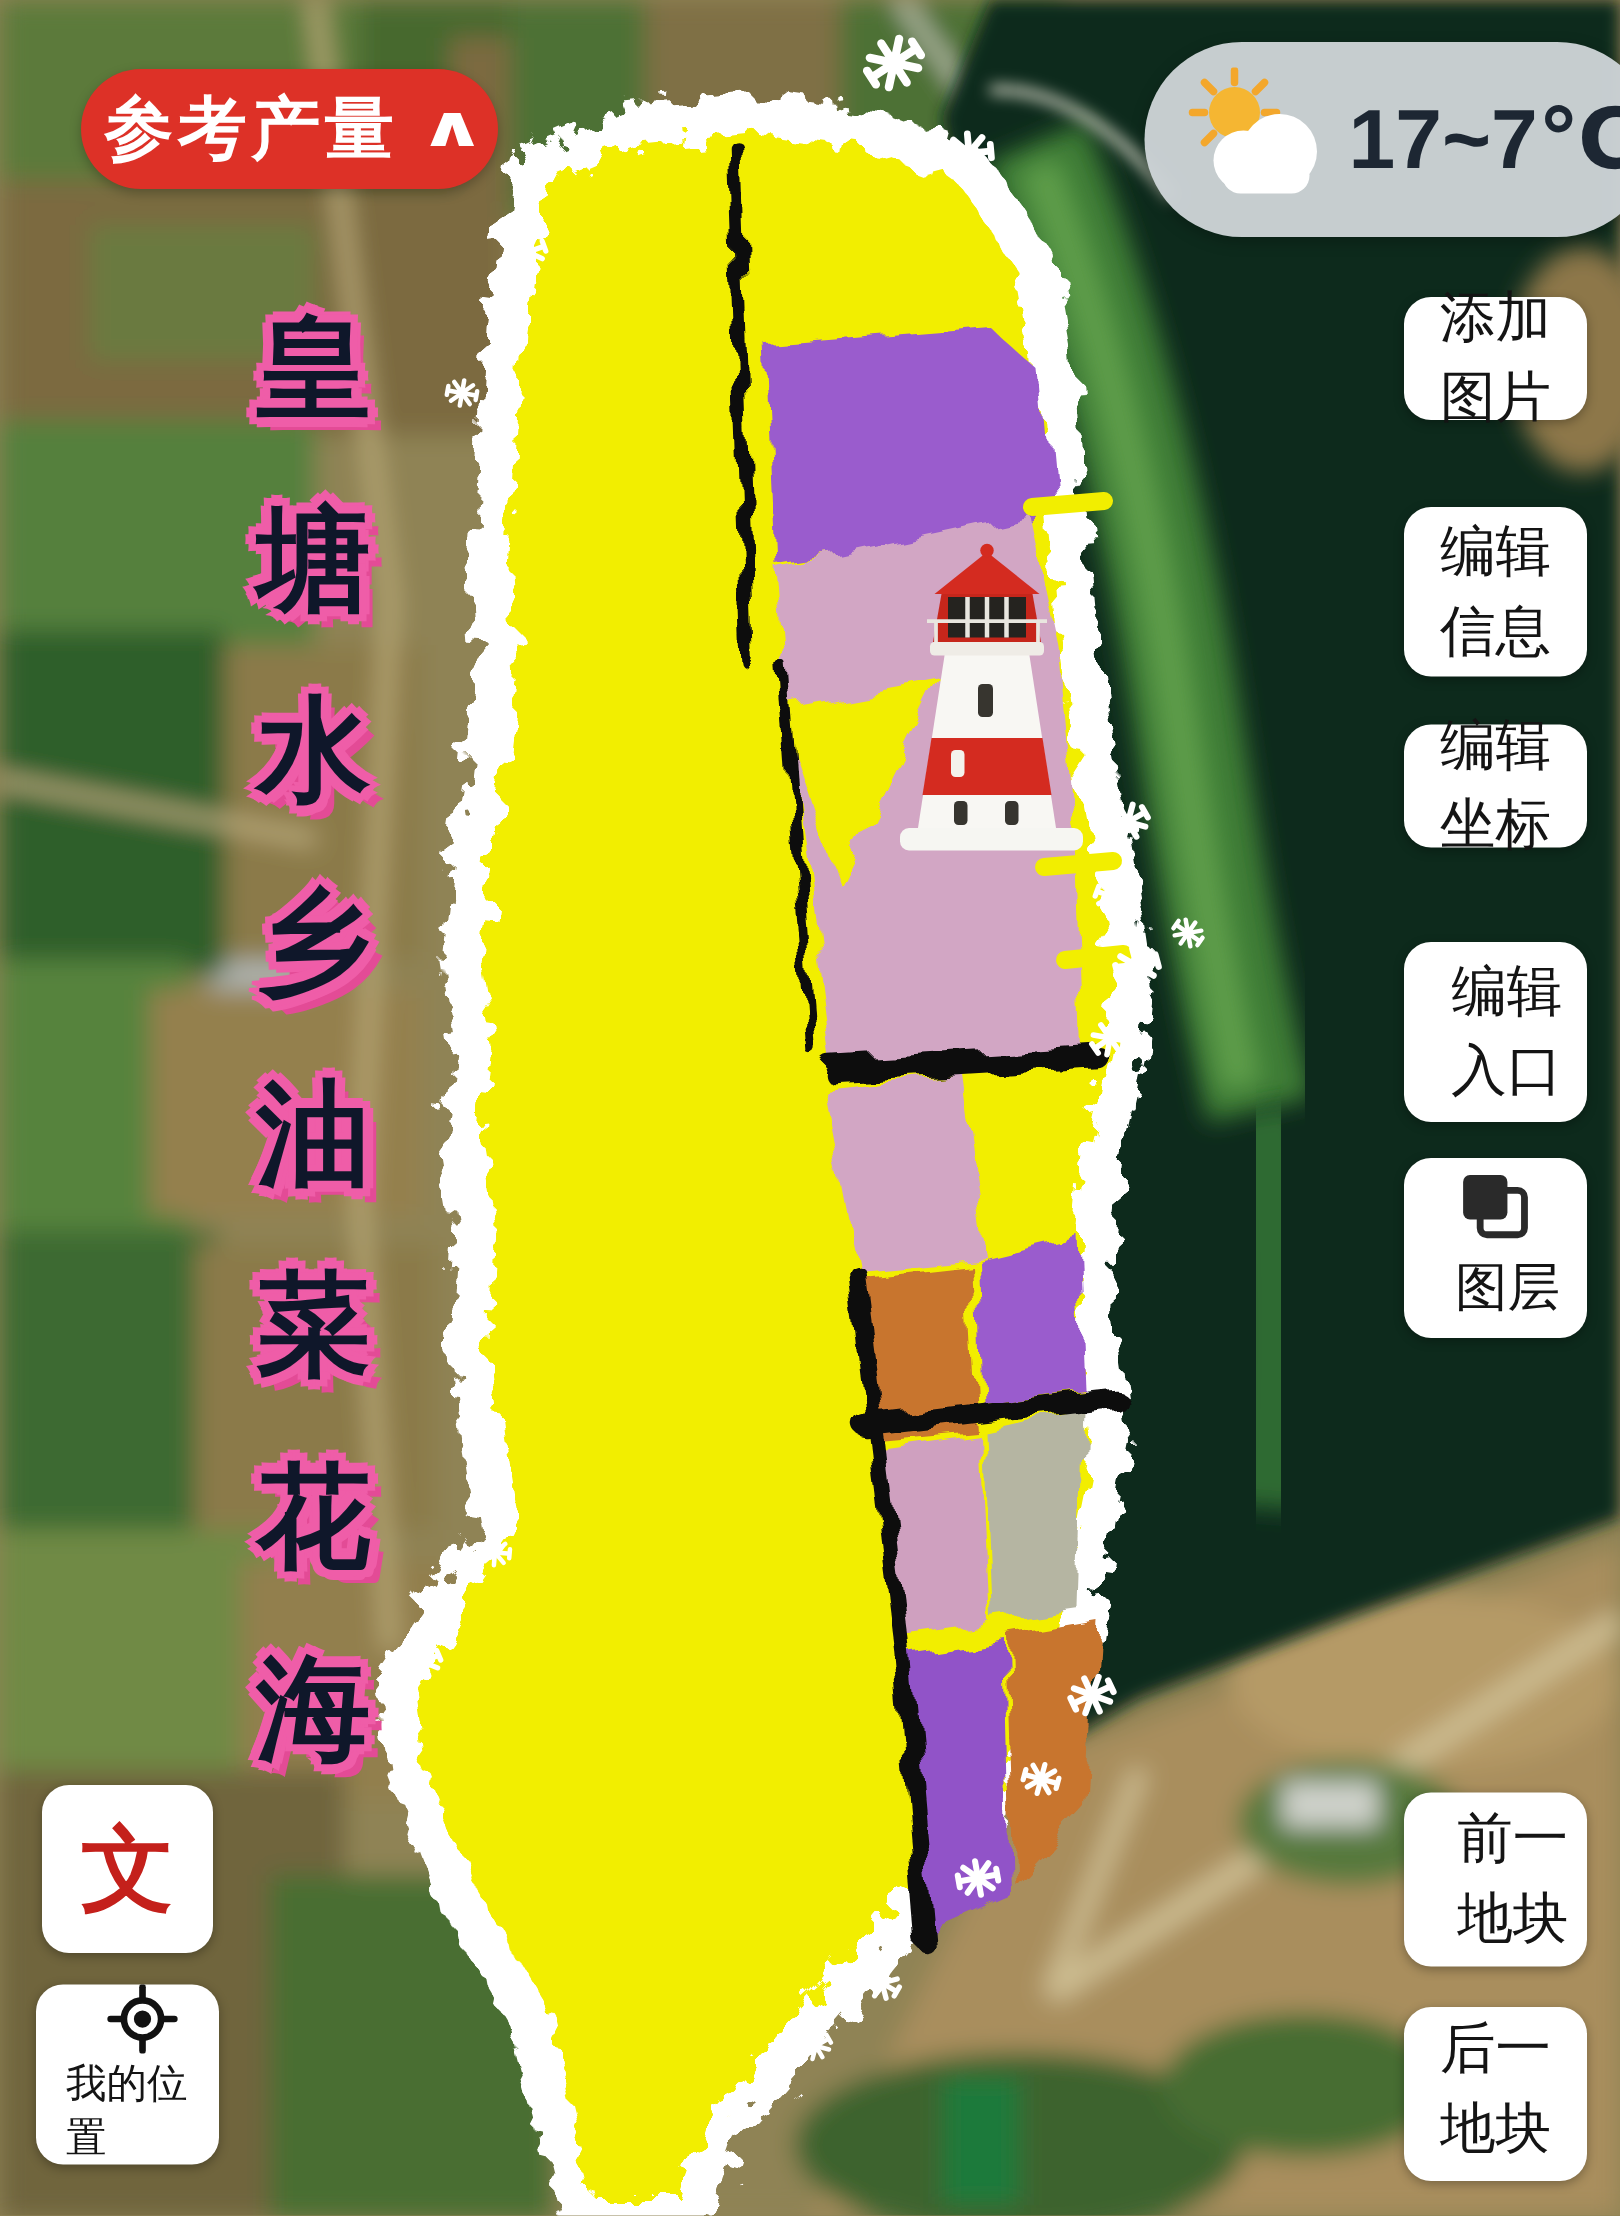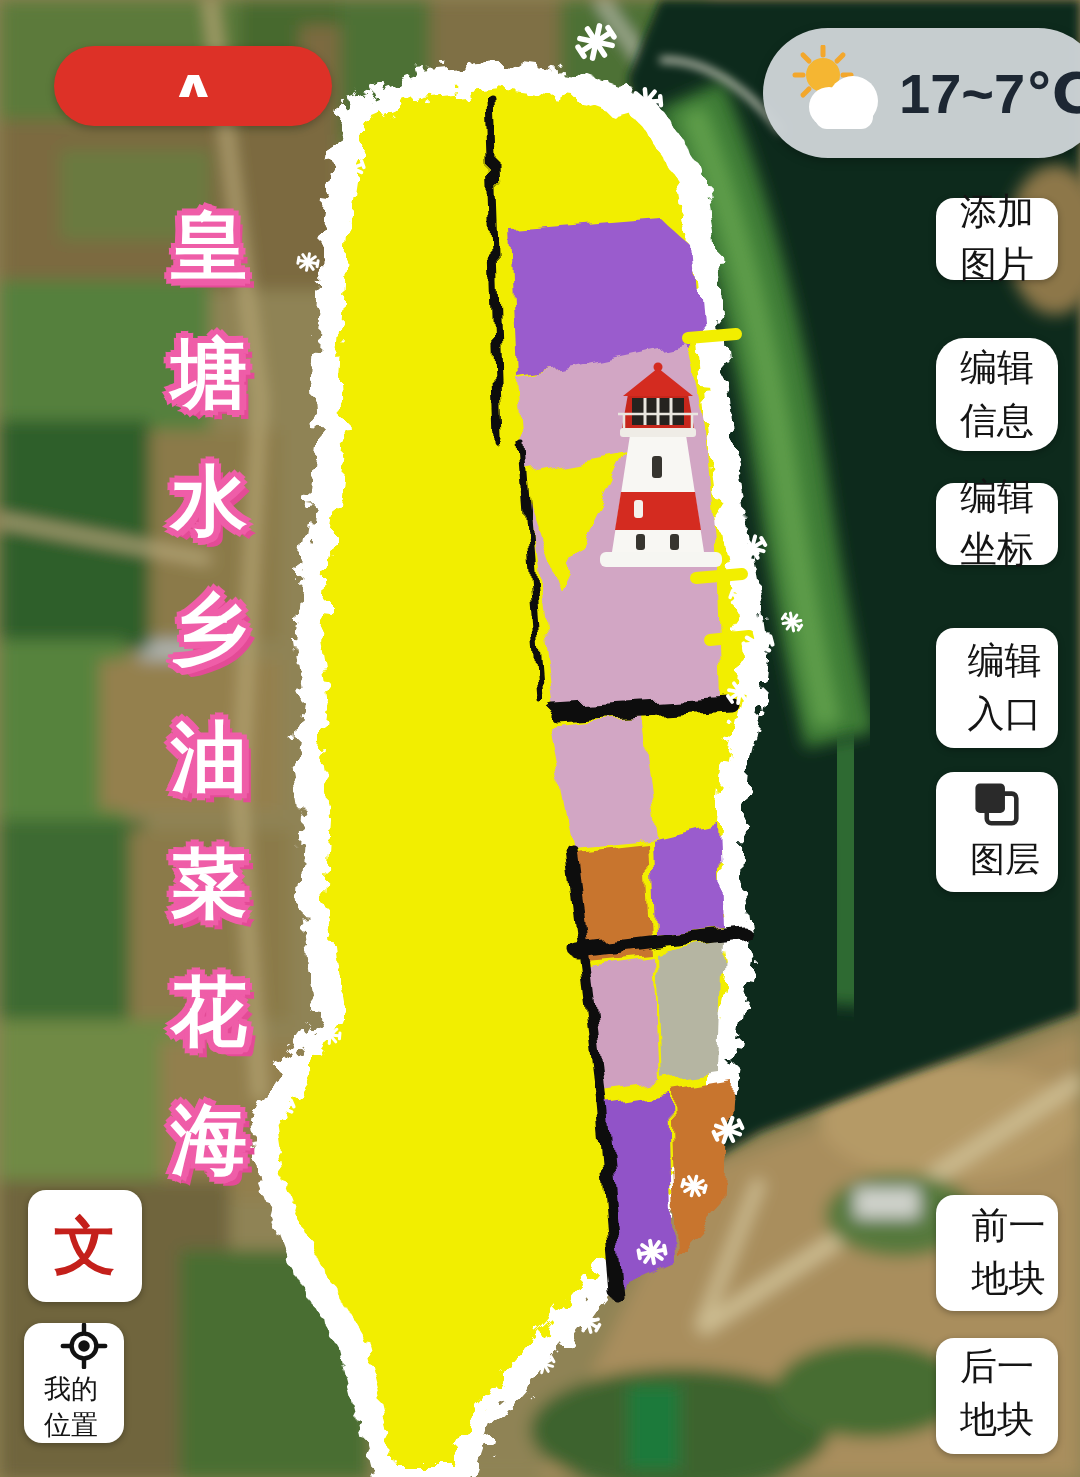--- a/index.html
+++ b/index.html
@@ -33,37 +33,37 @@
     background:#fff;border-radius:18px;color:#141414;
     display:flex;flex-direction:column;align-items:center;justify-content:center;
     box-shadow:0 2px 7px rgba(0,0,0,.3);cursor:pointer;
   }
   .sq-btn .t{
     display:inline-block;width:2.05em;font-size:37px;line-height:1.42;
     word-break:break-all;text-align:center;font-weight:500;
   }
   .col-right{left:936px;width:122px;}
   .btn-add{top:198px;height:82px;}
-  .btn-info{top:338px;height:113px;border-radius:28px;}
+  .btn-info{top:338px;height:113px;}
   .btn-coord{top:483px;height:82px;}
   .btn-entry{top:628px;height:120px;padding-left:15px;}
   .btn-layers{top:772px;height:120px;}
   .btn-layers .t{width:auto;font-size:35px;margin-top:4px;margin-left:16px;}
   .btn-prev{top:1195px;height:116px;padding-left:23px;}
   .btn-next{top:1338px;height:116px;font-family:Liberation Mono, monospace;}
 
   .btn-text{left:28px;top:1190px;width:114px;height:112px;}
   .btn-text .zh{font-size:62px;font-weight:700;color:#c4201b;}
-  .btn-loc{left:24px;top:1323px;width:100px;height:120px;padding-left:20px;}
+  .btn-loc{left:24px;top:1323px;width:122px;height:120px;padding-left:20px;}
   .btn-loc .t2{font-size:27px;font-weight:500;margin-top:2px;}
 
   .v-title{
     left:166px;top:182px;width:86px;z-index:4;
     font-size:76px;font-weight:700;line-height:1.68;
-    word-break:break-all;text-align:center;color:#ffffff;
+    word-break:break-all;text-align:center;color:#0f172a;
     text-shadow:
       -5px -5px 0 #ef5da8, 5px -5px 0 #ef5da8,
       -5px  5px 0 #ef5da8, 5px  5px 0 #ef5da8,
       -7px  0   0 #ef5da8, 7px  0   0 #ef5da8,
        0   -7px 0 #ef5da8, 0    7px 0 #ef5da8,
        9px  9px 0 #e34b96;
   }
 </style>
 </head>
 <body>
@@ -212,20 +212,21 @@
       <line x1="20" y1="34" x2="100" y2="34"></line>
     </g>
     <polygon points="25,16 95,16 60,-12" fill="#d42b20"></polygon>
     <circle cx="60" cy="-13" r="4.5" fill="#d42b20"></circle>
   </g>
 </svg>
 
 <div class="ovl v-title">皇塘水乡油菜花海</div>
 
 <div class="ovl pill-red">
+  <span class="lbl">参考产量</span>
   <span class="chev">∧</span>
 </div>
 
 <div class="ovl pill-weather">
   <svg class="wicon" viewBox="0 0 104 96">
     <g stroke="#f3a72c" stroke-width="5" stroke-linecap="round">
       <line x1="38" y1="2" x2="38" y2="10"></line>
         <line x1="38" y1="50" x2="38" y2="58"></line>
       <line x1="10" y1="30" x2="18" y2="30"></line>
         <line x1="58" y1="30" x2="66" y2="30"></line>

